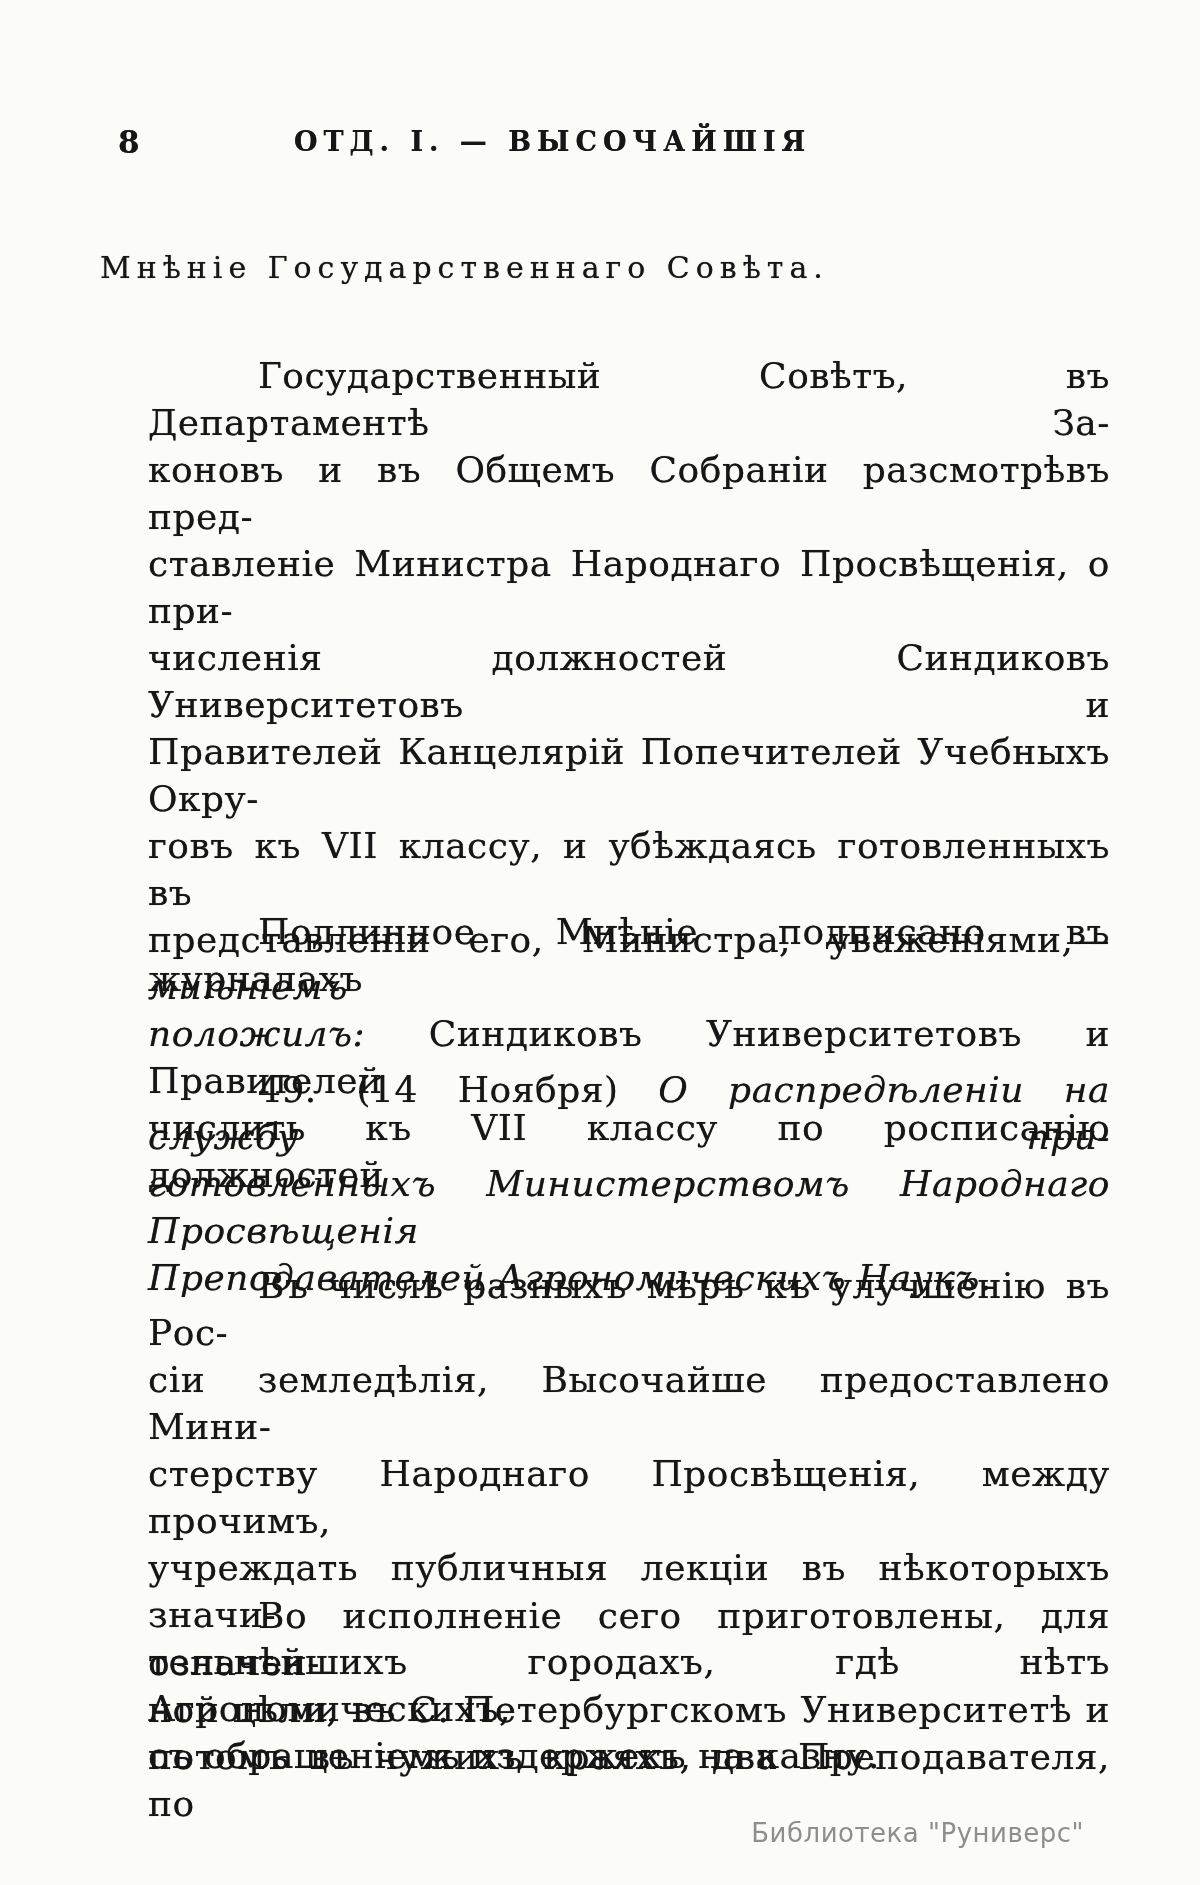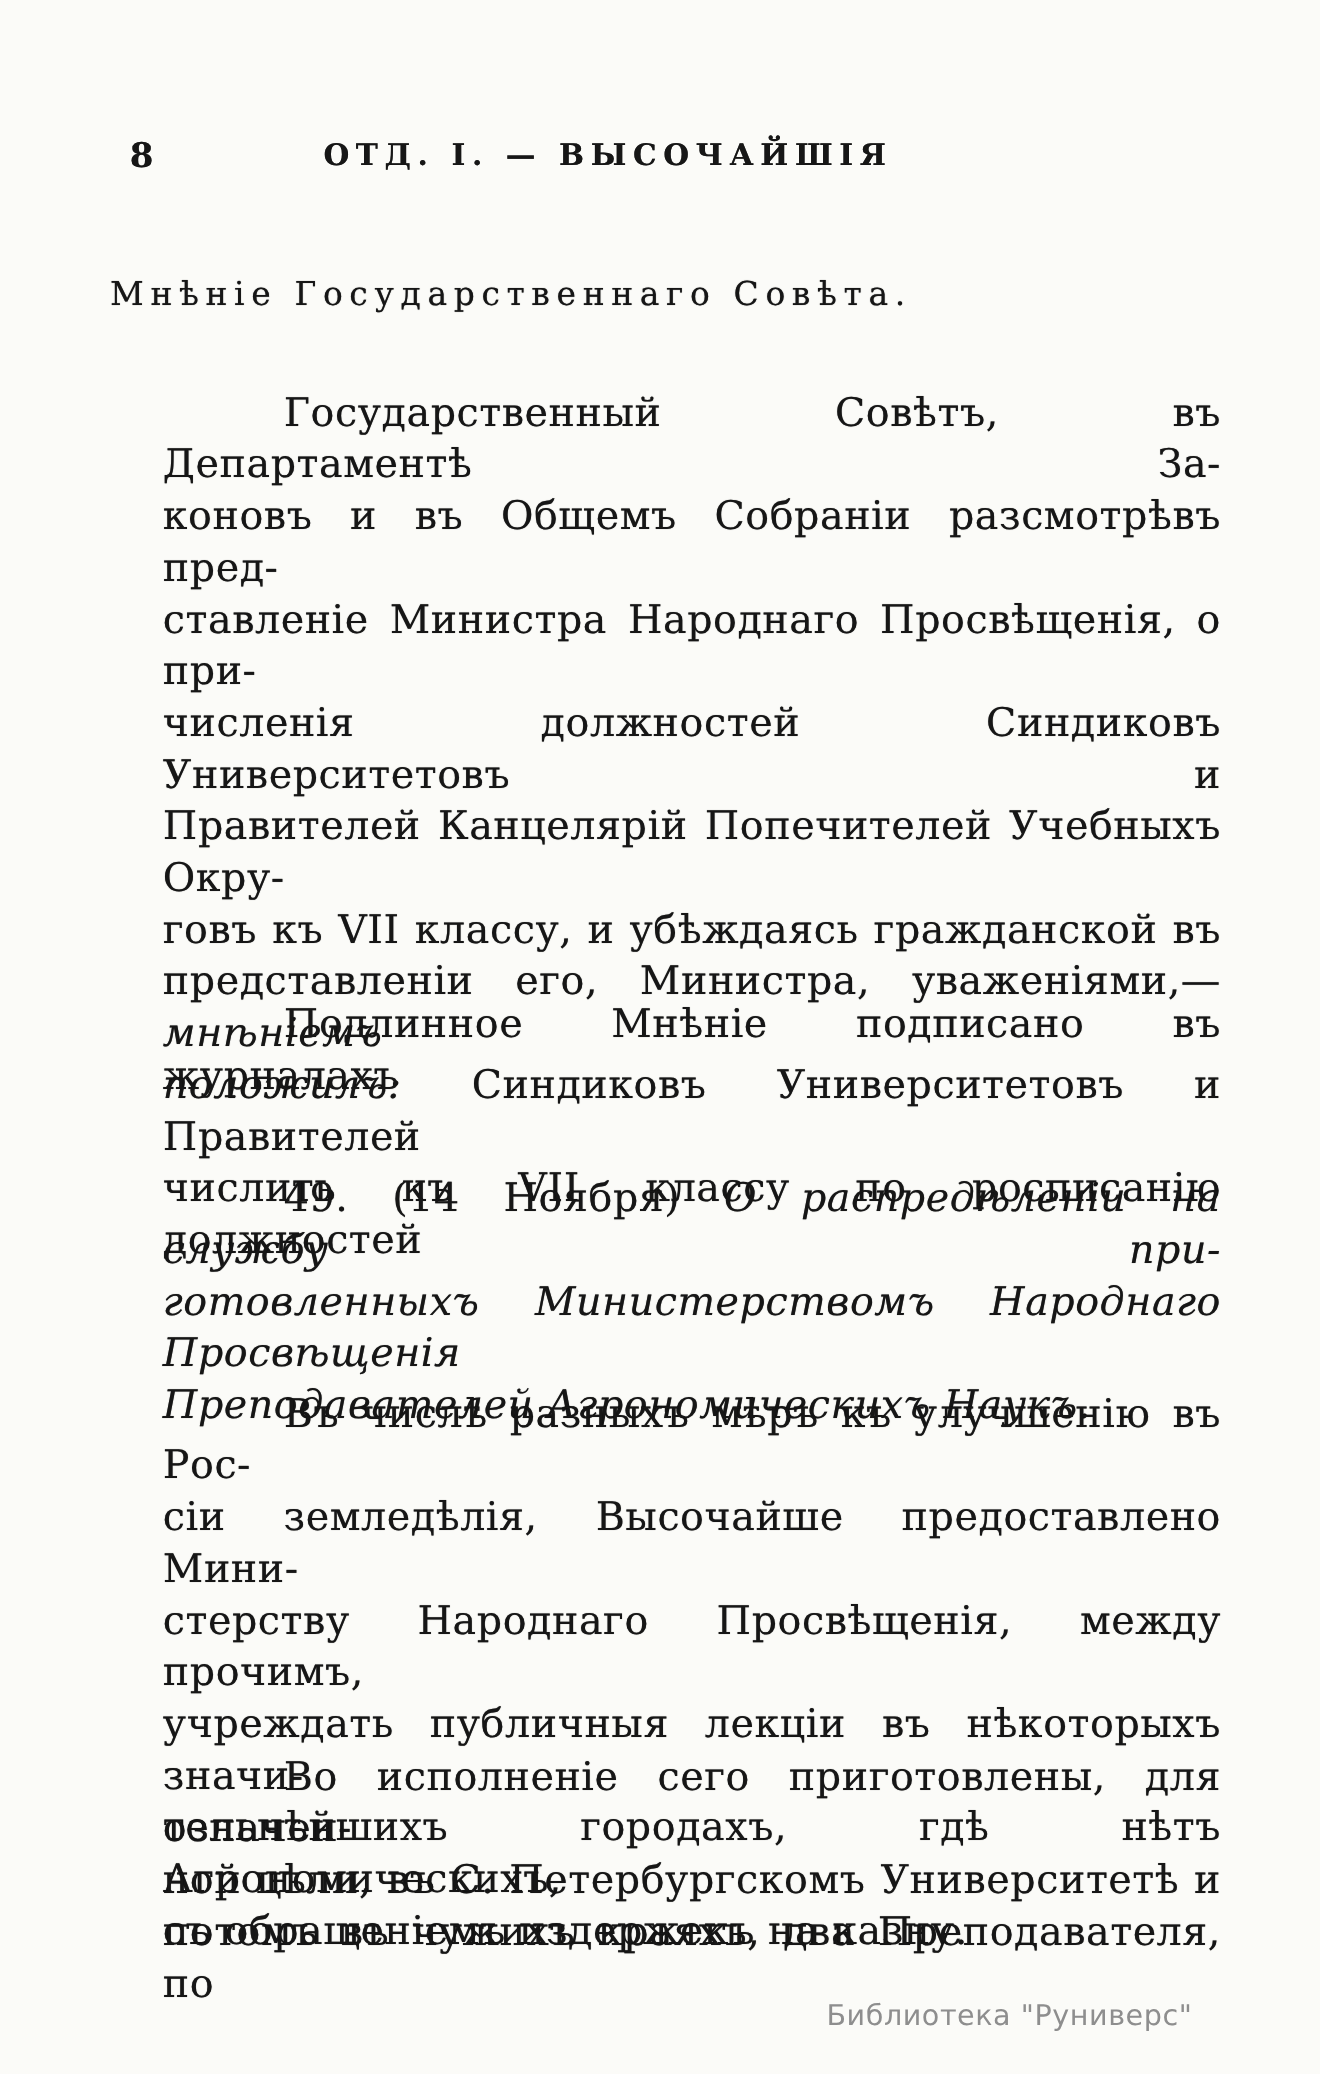--- a/index.html
+++ b/index.html
@@ -98,21 +98,21 @@
   <div class="running-head">ОТД. I. — ВЫСОЧАЙШІЯ</div>
 
   <div class="opinion-heading">Мнѣніе Государственнаго Совѣта.</div>
 
   <div class="block p1">
     <div class="jline firstline">Государственный Совѣтъ, въ Департаментѣ За-</div>
     <div class="jline">коновъ и въ Общемъ Собраніи разсмотрѣвъ пред-</div>
     <div class="jline">ставленіе Министра Народнаго Просвѣщенія, о при-</div>
     <div class="jline">численія должностей Синдиковъ Университетовъ и</div>
     <div class="jline">Правителей Канцелярій Попечителей Учебныхъ Окру-</div>
-    <div class="jline">говъ къ VII классу, и убѣждаясь гражданской въ</div>
+    <div class="jline">говъ къ VII классу, и убѣждаясь готовленныхъ въ</div>
     <div class="jline"><span>представленіи его, Министра, уваженіями,—</span> <span class="italic">мнѣніемъ</span></div>
     <div class="jline"><span class="italic">положилъ:</span> <span>Синдиковъ Университетовъ и Правителей</span></div>
     <div class="jline">числить къ VII классу по росписанію должностей</div>
   </div>
 
   <div class="block p2">
     <div class="jline firstline">Подлинное Мнѣніе подписано въ журналахъ</div>
   </div>
 
   <div class="block h49">

